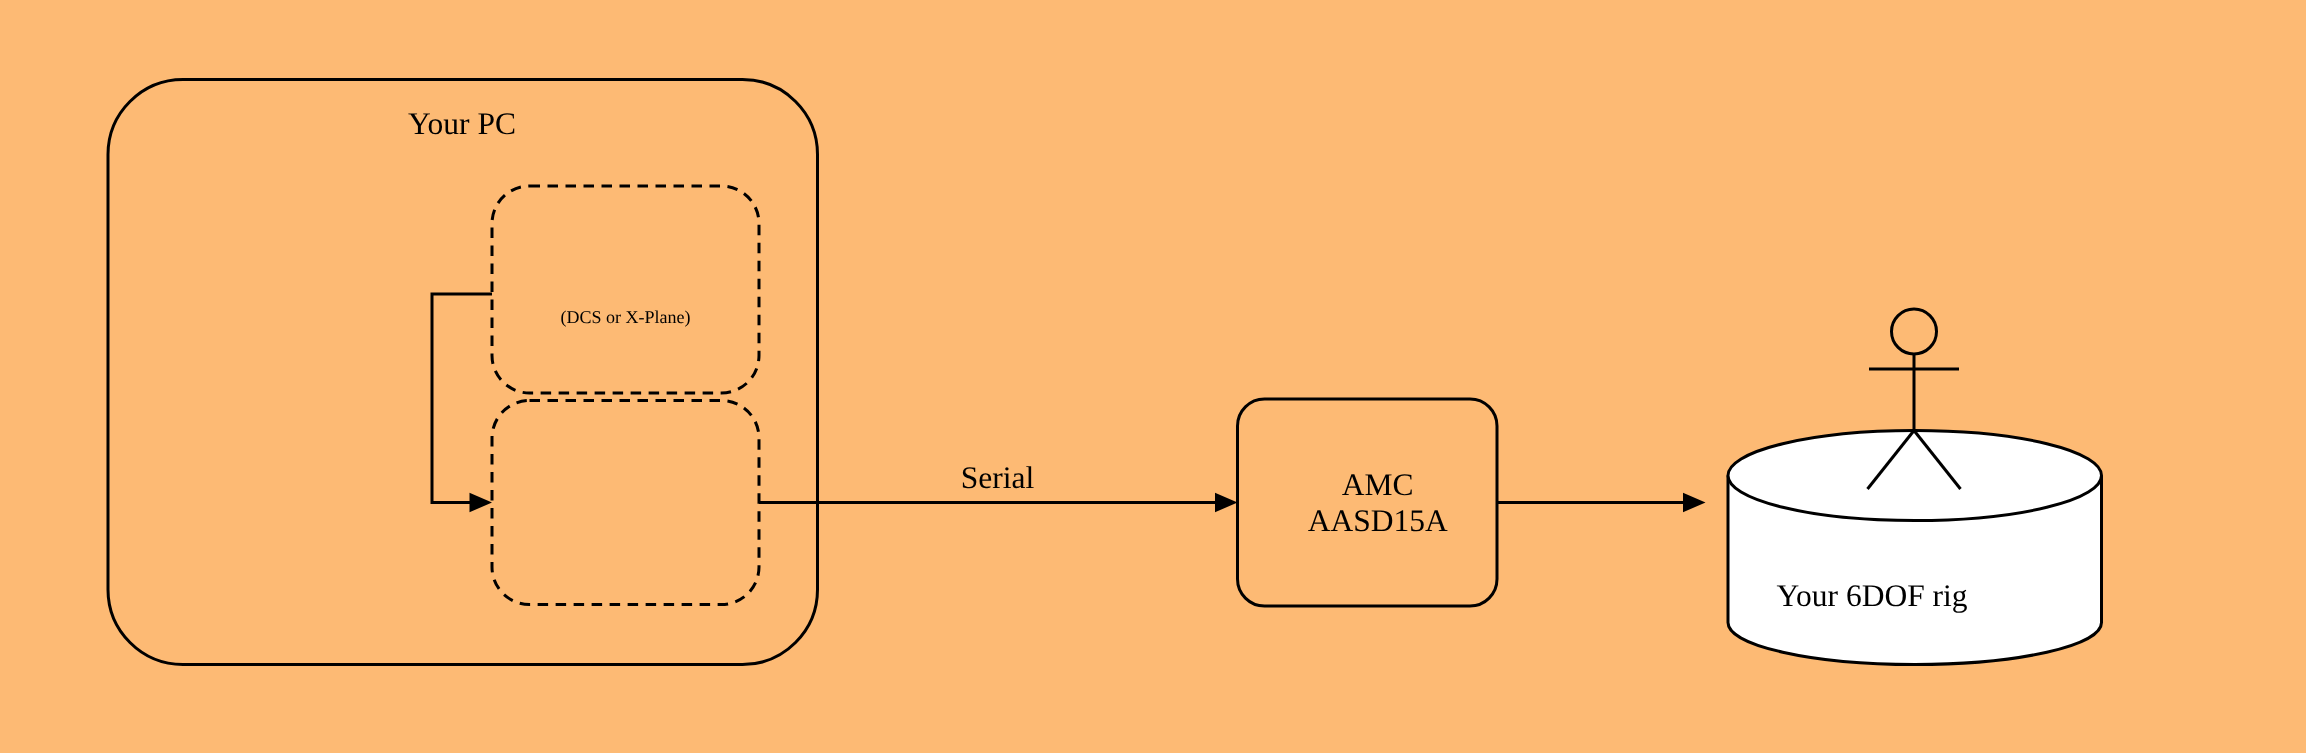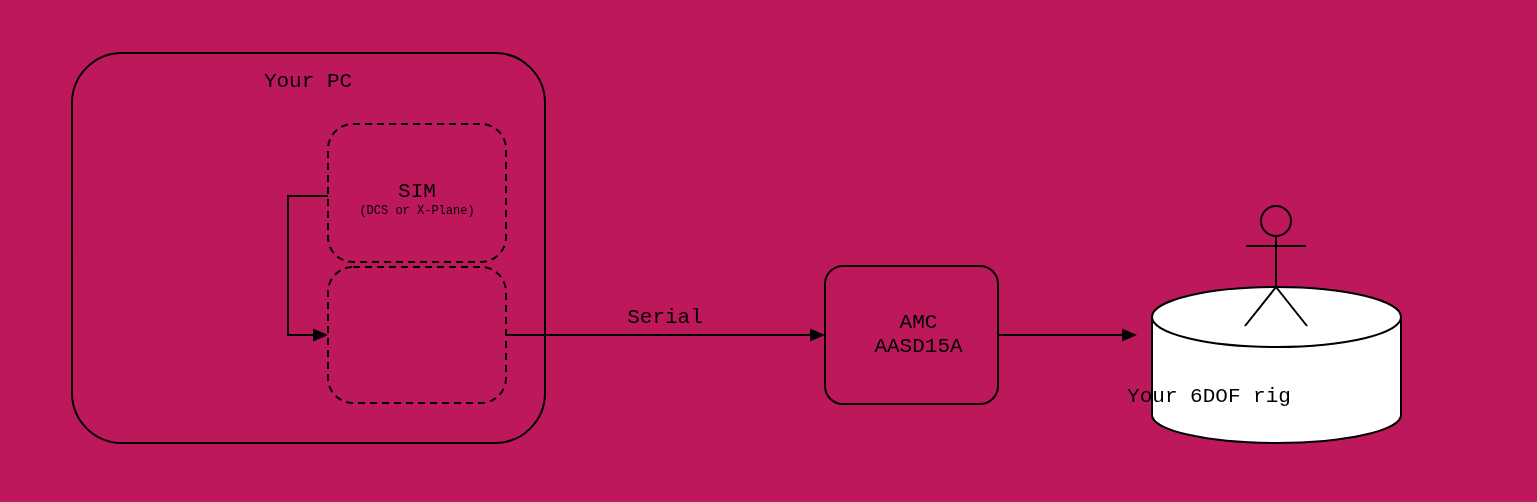--- a/index.html
+++ b/index.html
@@ -4,22 +4,22 @@
 <style>
   html, body {
     margin: 0;
     padding: 0;
     background: #ffffff;
   }
   .canvas {
     position: relative;
     width: 1537px;
     height: 502px;
-    background: #be185d;
-    font-family: Liberation Mono, monospace;
+    background: #fdba74;
+    font-family: Liberation Serif, serif;
     color: #000000;
     overflow: hidden;
   }
   .canvas svg {
     position: absolute;
     left: 0;
     top: 0;
   }
   .label {
     position: absolute;
@@ -29,21 +29,21 @@
     color: #000000;
     white-space: nowrap;
   }
   .label-pc        { left: 208px;  top: 71px;  width: 200px; }
   .label-sim       { left: 317px;  top: 181px; width: 200px; }
   .label-sim-sub   { left: 317px;  top: 203px; width: 200px; font-size: 12px; line-height: 17px; }
   .label-tcp       { left: 147px;  top: 246px; width: 160px; }
   .label-nutkicker { left: 317px;  top: 325px; width: 200px; }
   .label-serial    { left: 595px;  top: 307px; width: 140px; }
   .label-amc       { left: 826px;  top: 311px; width: 185px; line-height: 24px; }
-  .label-rig       { left: 1109px; top: 386px; width: 200px; }
+  .label-rig       { left: 1148px; top: 386px; width: 200px; }
 </style>
 </head>
 <body>
 
 <div class="canvas">
 
   <svg width="1537" height="502" viewBox="0 0 1537 502" xmlns="http://www.w3.org/2000/svg">
 
     <rect x="72" y="53" width="473" height="390" rx="50" ry="50" fill="none" stroke="#000000" stroke-width="2"></rect>
 
@@ -69,21 +69,20 @@
       <circle cx="1276" cy="221" r="15"></circle>
       <line x1="1276" y1="236" x2="1276" y2="287"></line>
       <line x1="1246" y1="246" x2="1306" y2="246"></line>
       <line x1="1276" y1="287" x2="1245" y2="326"></line>
       <line x1="1276" y1="287" x2="1307" y2="326"></line>
     </g>
   </svg>
 
   <div class="label label-pc">Your PC</div>
 
-  <div class="label label-sim">SIM</div>
   <div class="label label-sim-sub">(DCS or X-Plane)</div>
 
 
 
   <div class="label label-serial">Serial</div>
 
   <div class="label label-amc">
     <div>AMC</div>
     <div>AASD15A</div>
   </div>

